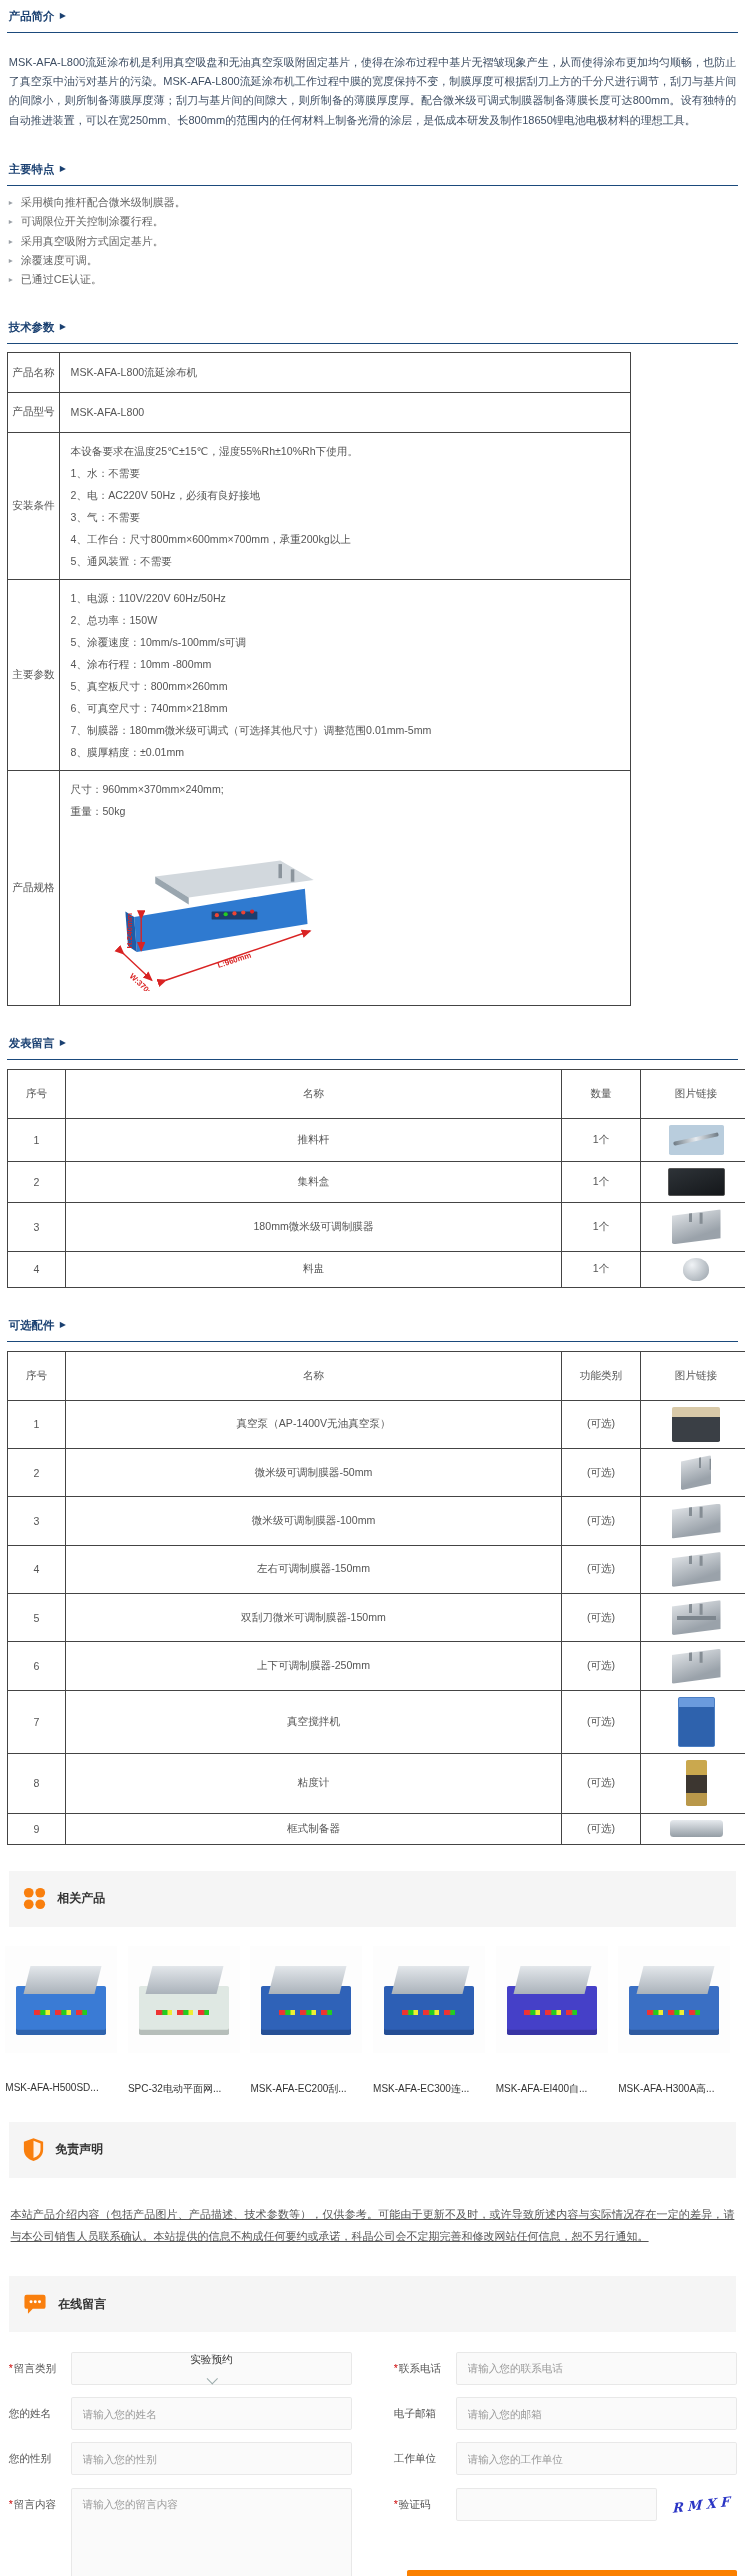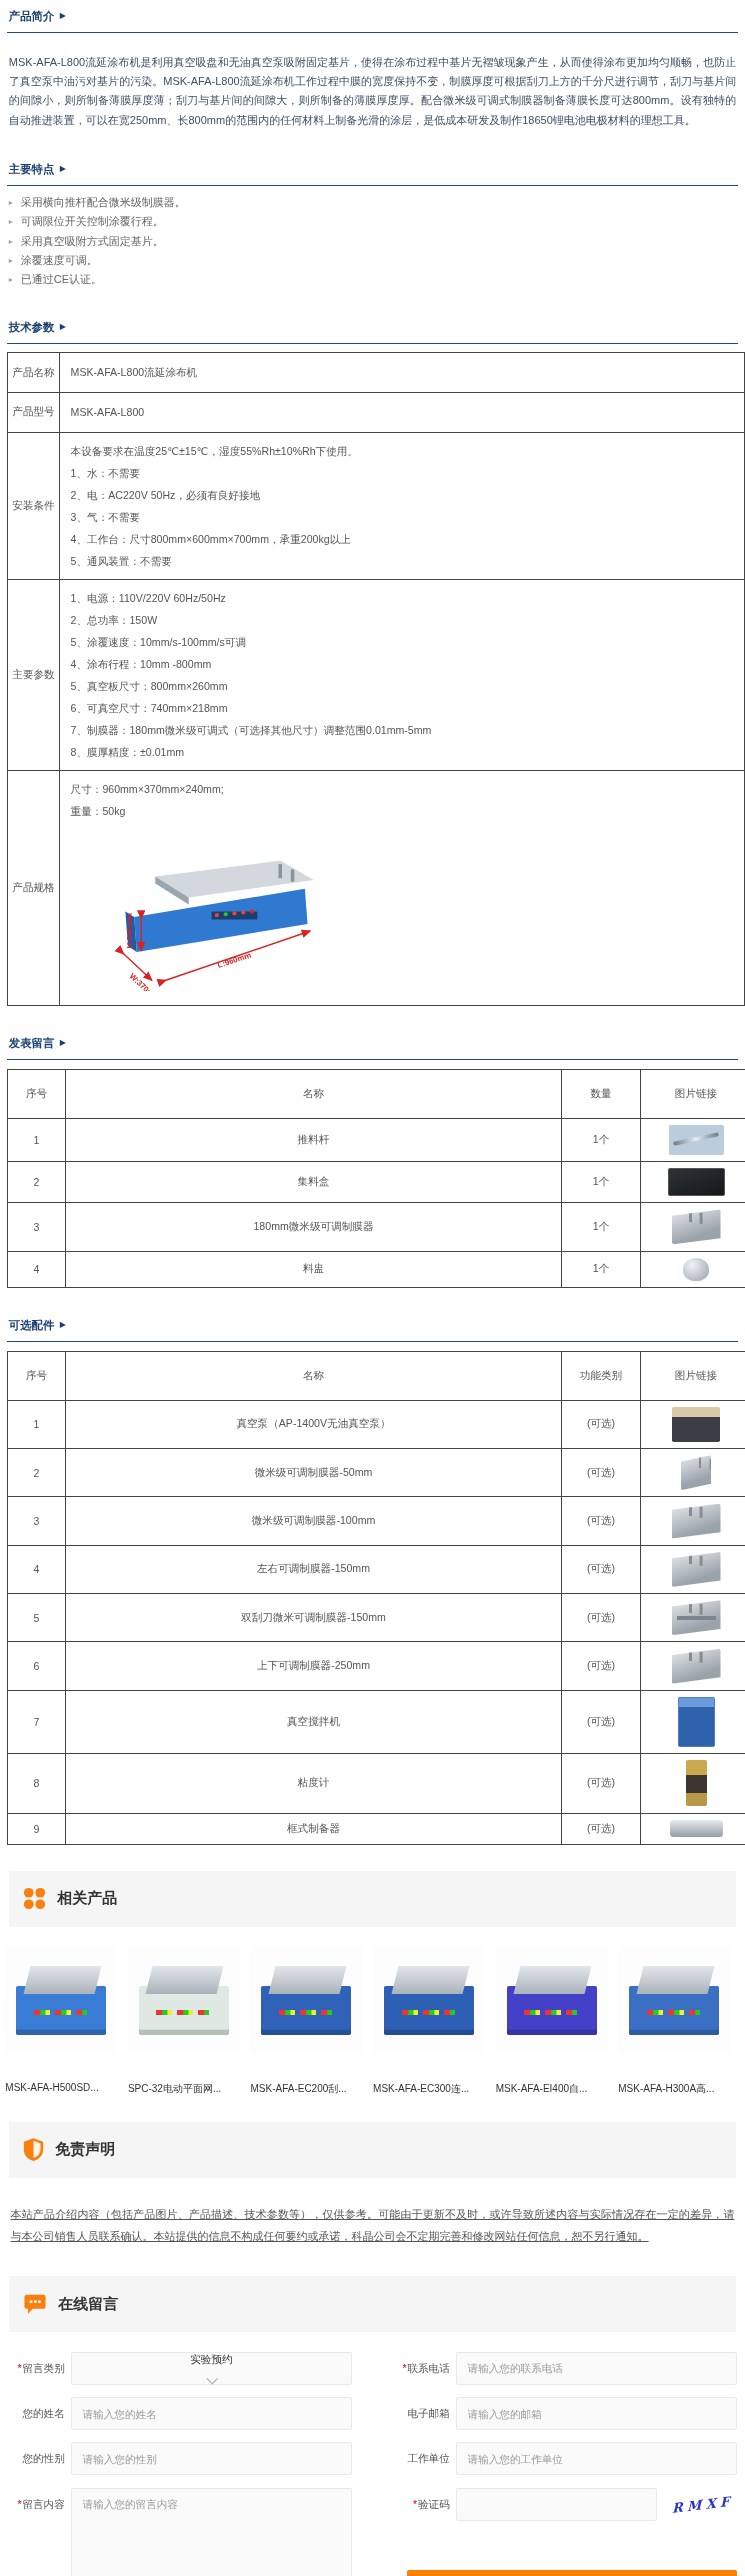--- a/index.html
+++ b/index.html
@@ -13,21 +13,21 @@
   .sec-head .arrow{font-size:8px;color:#1a4071;line-height:1;}
   .sec-rule{border-bottom:1.8px solid #1b4a7c;}
 
   .intro-text{font-size:11px;color:#3e4e63;line-height:19.4px;padding:8.8px 1.8px 1.8px;text-align:justify;}
 
   ul.features{list-style:none;margin:7px 0 0;padding:0 1.8px;}
   ul.features li{display:flex;align-items:center;gap:8px;color:#666;font-size:11px;line-height:19.4px;}
   ul.features .blt{color:#9aa0a6;font-size:8px;}
 
   
-  table.grid{border-collapse:collapse;width:738px;margin:8.8px 0 3.5px;table-layout:fixed;}
+  table.grid{border-collapse:collapse;width:624px;margin:8.8px 0 3.5px;table-layout:fixed;}
   table.grid td,table.grid th{border:0.9px solid #444;font-size:10.6px;color:#555;font-weight:normal;}
   .tech .lbl{width:44px;text-align:center;padding:7px 3.5px;}
   .tech .val{padding:7px 10.6px;vertical-align:middle;}
   .tech .val p{margin:0;line-height:22px;}
   .tech .short .val p{line-height:17.6px;padding:3.5px 0;}
 
   .acc th{height:46px;text-align:center;}
   .acc td{text-align:center;padding:6.2px 5.3px;}
   .acc .c-no{width:55px;}
   .acc .c-name{width:493px;}
@@ -47,39 +47,39 @@
   .thumb[data-kind="pump"]{width:48px;height:35px;background:linear-gradient(180deg,#d8c9a8 0 30%,#3a3f45 30%);}
   .thumb[data-kind="mixer"]{width:35px;height:48px;background:linear-gradient(180deg,#6b9bdd 0 18%,#2e62ad 18%);border:0.9px solid #4a7ec4;}
   .thumb[data-kind="viscometer"]{width:21px;height:46px;background:linear-gradient(180deg,#caa84e 0 32%,#3c3630 32% 72%,#b9984a 72%);}
   .thumb[data-kind="frame"]{width:53px;height:17.6px;border-radius:3.5px;background:linear-gradient(180deg,#e6eaee,#949da5);}
 
   
   .spec-img{margin:12.3px 0 7px 35px;display:block;}
 
   
   .gbar{margin:26px 8.8px 0;background:#f5f5f5;height:56px;display:flex;align-items:center;gap:11.4px;padding:0 14px;box-sizing:border-box;}
-  .gbar .gtitle{font-size:15px;font-weight:bold;color:#333;}
+  .gbar .gtitle{font-size:12px;font-weight:bold;color:#333;}
 
   
   .cards{display:flex;gap:10.6px;padding:19.4px 5.3px 0;}
   .card{width:112px;}
   .pimg{height:107px;display:flex;align-items:center;justify-content:center;background:#fdfdfd;}
   .machine{width:97px;height:81px;position:relative;}
   .m-body{position:absolute;left:3.5px;right:3.5px;bottom:5.3px;height:49px;background:var(--c,#2f6ec0);border-radius:1.8px;box-shadow:inset 0 -5.3px 0 rgba(0,0,0,.18);}
   .m-top{position:absolute;top:7px;left:14px;right:12.3px;height:28px;background:linear-gradient(180deg,#e3e7eb,#aab2ba);transform:skewX(-14deg);}
   .m-lights{position:absolute;left:21px;bottom:25px;width:53px;height:5.3px;background:repeating-linear-gradient(90deg,#e33 0 5.3px,#2c2 7px 10.6px,#ee3 12.3px 16px,transparent 16px 21px);}
   .ptitle{margin-top:29px;font-size:10px;color:#333;white-space:nowrap;overflow:hidden;text-overflow:ellipsis;}
 
   .legal{margin:0 8.8px;font-size:11px;color:#555;line-height:22px;padding:25px 1.8px 3.5px;text-align:justify;text-decoration:underline;}
 
   
   .form-wrap{display:flex;gap:42px;padding:19.4px 8px 0 8.8px;box-sizing:border-box;}
   .fcol{width:343px;display:flex;flex-direction:column;gap:12.3px;}
   .frow{display:flex;align-items:flex-start;}
-  .flabel{width:56px;flex:none;text-align:right;font-size:10.6px;color:#555;line-height:33px;white-space:nowrap;}
+  .flabel{width:56px;flex:none;text-align:left;font-size:10.6px;color:#555;line-height:33px;white-space:nowrap;}
   .star{color:#cc0000;margin-right:0.9px;}
   .fctrl{margin-left:6.2px;flex:1;position:relative;}
   .inp{box-sizing:border-box;width:100%;height:33px;background:#fafafa;border:0.9px solid #e8e8e8;border-radius:1.8px;font-size:10.6px;color:#333;padding:0 10.6px;font-family:inherit;outline:none;}
   .inp::placeholder{color:#9a9a9a;}
   textarea.inp{height:121px;padding-top:9.7px;resize:vertical;color:#9a9a9a;}
   .select{display:flex;align-items:center;justify-content:space-between;cursor:pointer;color:#333;flex-direction:column;}
   .chev{width:7px;height:7px;border-right:0.9px solid #9aa;border-bottom:0.9px solid #9aa;transform:rotate(45deg) translateY(-1.8px);}
   .cap-row{display:flex;align-items:center;}
   .cap-inp{width:201px;flex:none;}
   .captcha-text{margin-left:16px;color:#2a35c5;font-weight:bold;font-style:italic;font-size:13px;letter-spacing:4.4px;transform:rotate(-7deg) skewX(-10deg);display:inline-block;font-family:"DejaVu Serif",serif;}

